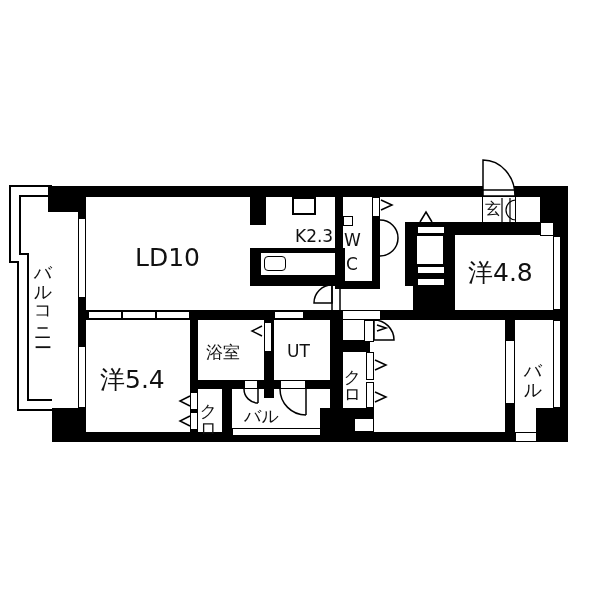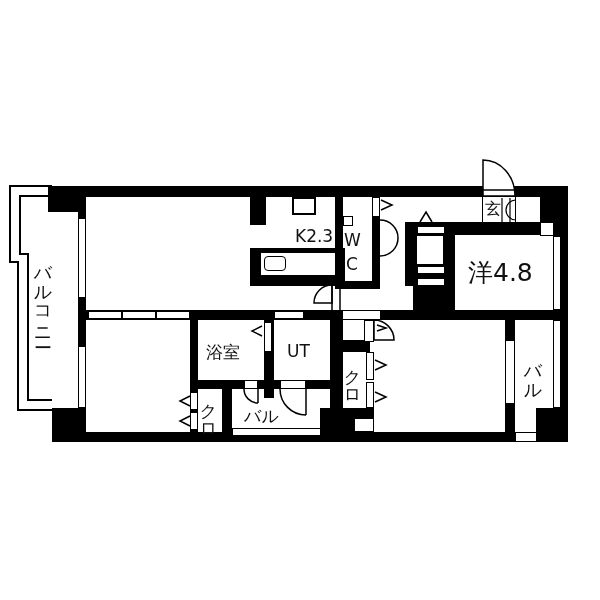--- a/index.html
+++ b/index.html
@@ -126,25 +126,27 @@
 
     <polyline points="190,396 180,401 190,406" fill="none" stroke="#000" stroke-width="1.5"></polyline>
     <polyline points="190,416 180,421 190,426" fill="none" stroke="#000" stroke-width="1.5"></polyline>
 
     <path d="M244,389 A14,14 0 0 0 258,403" fill="none" stroke="#000" stroke-width="1.5"></path>
     <line x1="258" y1="389" x2="258" y2="403" stroke="#000" stroke-width="1.5"></line>
     <path d="M280,389 A26,26 0 0 0 306,415" fill="none" stroke="#000" stroke-width="1.5"></path>
     <line x1="306" y1="389" x2="306" y2="415" stroke="#000" stroke-width="1.5"></line>
   </svg>
 
+  <div class="lbl big" style="left:135px;top:245px;">LD10</div>
   <div class="lbl mid" style="left:266px;top:228px;margin-left:29px;">K2.3</div>
   <div class="lbl mid" style="left:344px;top:232px;">W</div>
   <div class="lbl mid" style="left:346px;top:256px;">C</div>
   <div class="lbl" style="left:485px;top:201px;font-size:16px;">玄</div>
   <div class="lbl big" style="left:468px;top:260px;">洋4.8</div>
+  <div class="lbl big" style="left:100px;top:367px;">洋5.4</div>
   <div class="lbl mid" style="left:206px;top:344px;">浴室</div>
   <div class="lbl mid" style="left:287px;top:343px;">UT</div>
   <div class="lbl vert" style="left:200px;top:392px;font-size:17px;">クロ</div>
   <div class="lbl vert" style="left:344px;top:358px;font-size:17px;">クロ</div>
   <div class="lbl mid" style="left:244px;top:408px;">バル</div>
   <div class="lbl vert" style="left:524px;top:350px;">バル</div>
   <div class="lbl vert" style="left:34px;top:252px;">バルコニー</div>
 
 </div>
 

